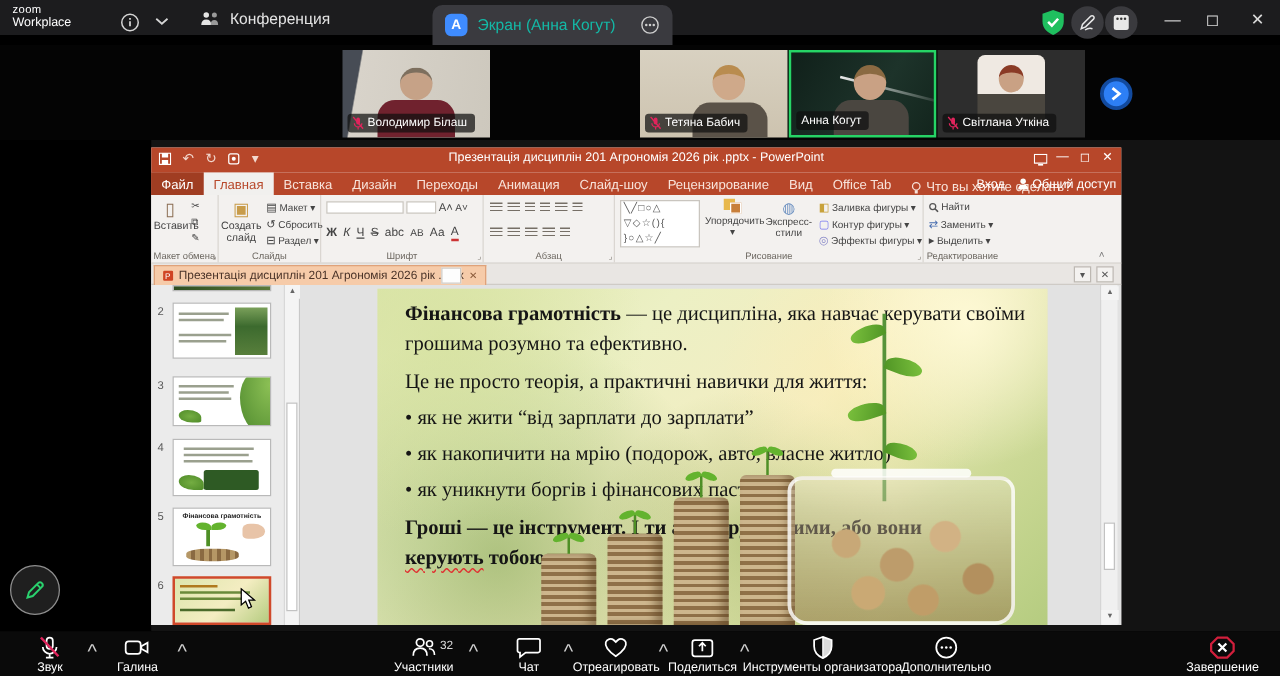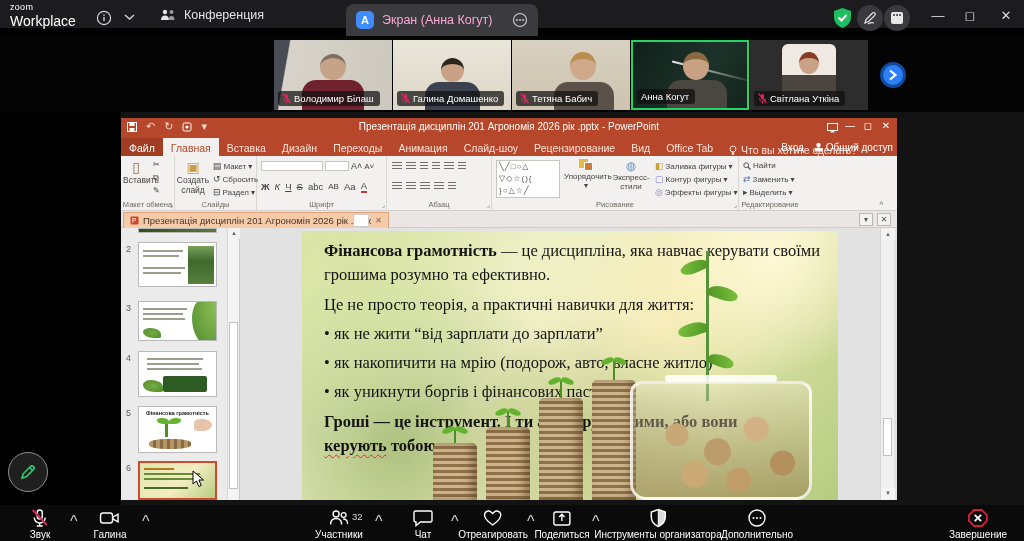--- a/index.html
+++ b/index.html
@@ -4,31 +4,31 @@
 <style>
   * { margin:0; padding:0; box-sizing:border-box; }
   html,body { width:1024px; height:541px; background:#000; overflow:hidden;
               font-family:"Liberation Sans", sans-serif; }
   .abs { position:absolute; }
 
   
   #topbar { position:absolute; left:0; top:0; width:1024px; height:28px; background:#1c1c1e; z-index:30; }
   .logo { position:absolute; left:10px; top:3px; color:#fff; line-height:1; }
   .logo .l1 { font-size:9px; letter-spacing:.3px; }
-  .logo .l2 { font-size:14px; margin-top:2px; }
+  .logo .l2 { font-size:10px; margin-top:2px; }
   .tb-ic { position:absolute; top:10px; color:#d5d5d5; }
   .circle-btn { position:absolute; top:5px; width:26px; height:26px; border-radius:50%; background:#3a3a3e;
                 display:flex; align-items:center; justify-content:center; }
   .tab-conf { position:absolute; left:160px; top:8px; display:flex; align-items:center; gap:8px;
               color:#e4e4e4; font-size:12.5px; }
   .tab-active { position:absolute; left:346px; top:4px; width:192px; height:32px; background:#3a3a3f;
                 border-radius:8px 8px 0 0; display:flex; align-items:center; padding:0 10px; gap:8px; }
   .avatarA { width:18px; height:18px; border-radius:5px; background:#3f8cff; color:#fff; font-size:11px;
              font-weight:bold; display:flex; align-items:center; justify-content:center; }
-  .tab-active .lbl { color:#f9a8d4; font-size:12.5px; flex:1; }
+  .tab-active .lbl { color:#14b8a6; font-size:12.5px; flex:1; }
   .winctl { position:absolute; top:8px; color:#d9d9d9; font-size:13px; width:20px; text-align:center; }
 
   
   #strip { position:absolute; left:0; top:36px; width:1024px; height:76px; background:#040404; z-index:20; }
   .tile { position:absolute; top:4px; width:118px; height:70px; overflow:hidden; background:#222; }
   .tile .pers-head { position:absolute; border-radius:50%; }
   .tile .pers-body { position:absolute; border-radius:14px 14px 0 0; }
   .chip { position:absolute; left:4px; bottom:4px; background:rgba(15,15,15,.72); border-radius:3px;
           color:#fff; font-size:9.5px; padding:2px 6px 2px 4px; display:flex; align-items:center; gap:3px; white-space:nowrap; }
   .t1 { left:155px; background:linear-gradient(160deg,#cfd6c6,#dee2d6 55%,#b9c4ab); }
@@ -218,32 +218,20 @@
     <div class="chip">
       <svg width="9" height="11" viewBox="0 0 9 11">
           <rect x="3" y="1" width="3" height="5.5" rx="1.5" fill="#e0245c"></rect>
           <path d="M1.5 5.5 a3 3 0 0 0 6 0 M4.5 8.5 v2" stroke="#e0245c" stroke-width="1" fill="none"></path>
           <line x1="0.5" y1="0.5" x2="8.5" y2="10" stroke="#e0245c" stroke-width="1.2"></line>
         </svg>
       <span>Володимир Білаш</span>
     </div>
   </div>
 
-  <div class="tile t3">
-    <div class="pers-head" style="left:48px;top:18px;width:23px;height:24px;background:#c9a184;border-top:6px solid #2c2620;"></div>
-    <div class="pers-body" style="left:32px;top:42px;width:55px;height:28px;background:#3c4250;"></div>
-    <div class="chip">
-      <svg width="9" height="11" viewBox="0 0 9 11">
-          <rect x="3" y="1" width="3" height="5.5" rx="1.5" fill="#e0245c"></rect>
-          <path d="M1.5 5.5 a3 3 0 0 0 6 0 M4.5 8.5 v2" stroke="#e0245c" stroke-width="1" fill="none"></path>
-          <line x1="0.5" y1="0.5" x2="8.5" y2="10" stroke="#e0245c" stroke-width="1.2"></line>
-        </svg>
-      <span>Галина Домашенко</span>
-    </div>
-  </div>
 
   <div class="tile t4">
     <div class="pers-head" style="left:58px;top:12px;width:26px;height:28px;background:#cfa98a;border-top:7px solid #b98c4f;"></div>
     <div class="pers-body" style="left:42px;top:42px;width:60px;height:28px;background:#5a5248;"></div>
     <div class="chip">
       <svg width="9" height="11" viewBox="0 0 9 11">
           <rect x="3" y="1" width="3" height="5.5" rx="1.5" fill="#e0245c"></rect>
           <path d="M1.5 5.5 a3 3 0 0 0 6 0 M4.5 8.5 v2" stroke="#e0245c" stroke-width="1" fill="none"></path>
           <line x1="0.5" y1="0.5" x2="8.5" y2="10" stroke="#e0245c" stroke-width="1.2"></line>
         </svg>

